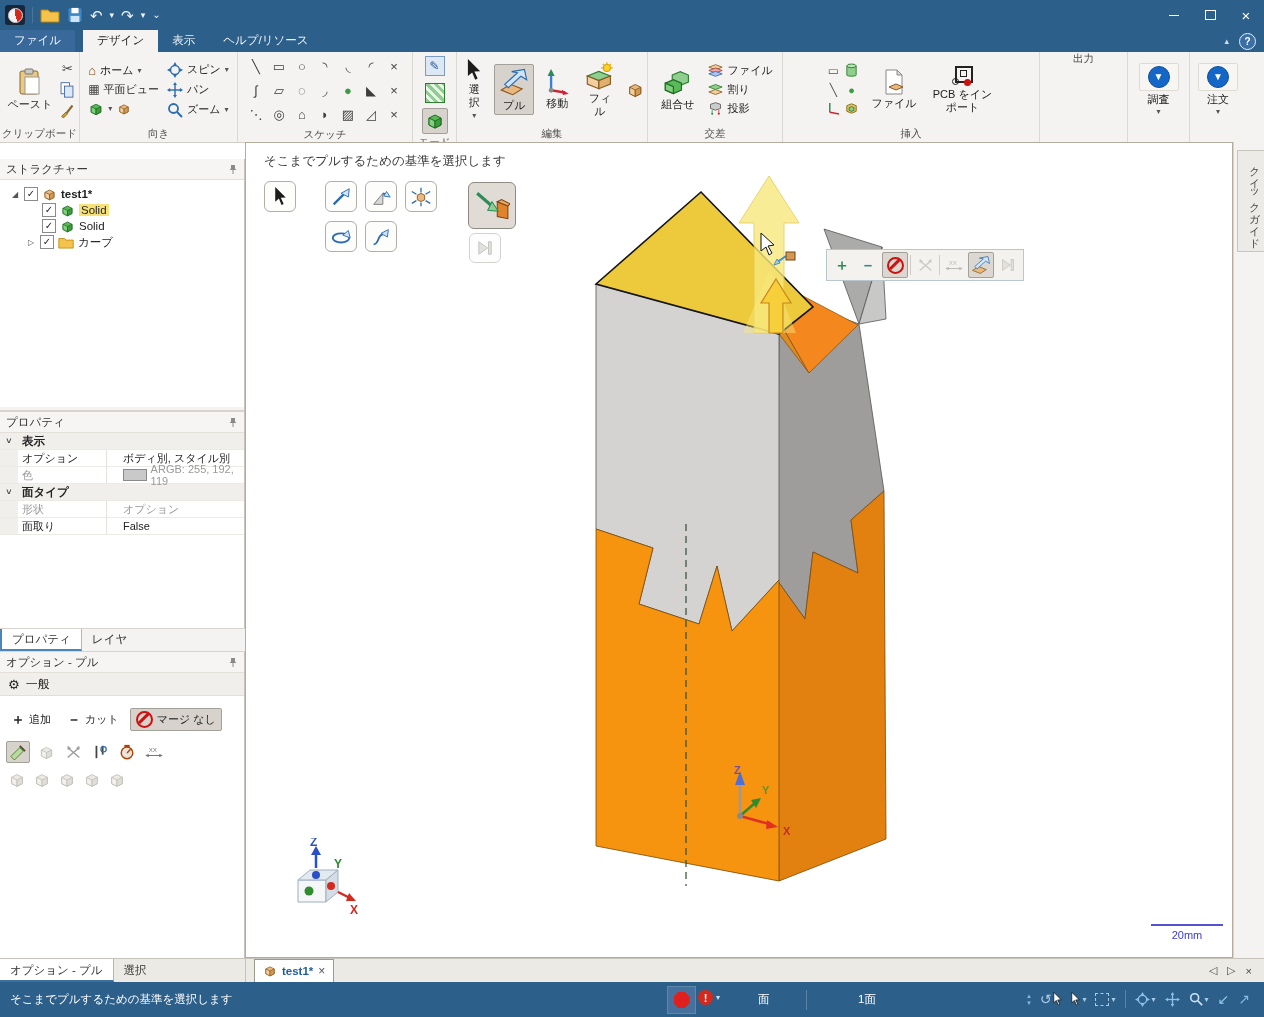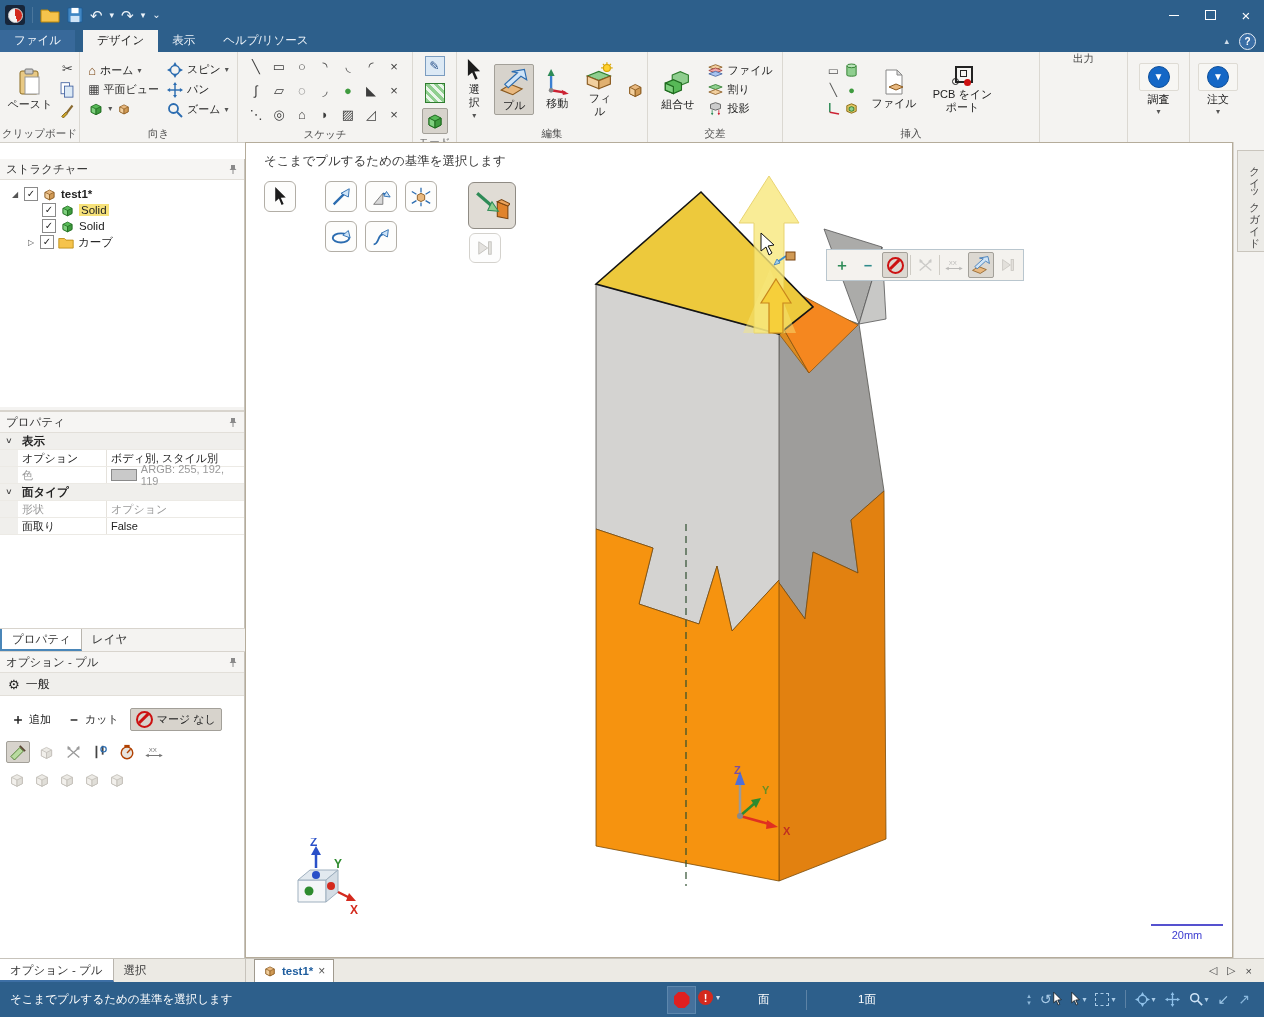--- a/index.html
+++ b/index.html
@@ -57,21 +57,21 @@
   .phead{height:20px;background:#f6f5f3;border-bottom:1px solid #e2dfd9;display:flex;align-items:center;padding:0 6px;font-size:11.5px;color:#333;}
   .phead .pin{margin-left:auto;}
   .treerow{display:flex;align-items:center;height:16px;gap:4px;font-size:11.5px;}
   .cb{width:12px;height:12px;border:1px solid #8a8a8a;background:#fff;display:flex;align-items:center;justify-content:center;font-size:10px;color:#222;line-height:1;}
   .twist{width:10px;font-size:8px;color:#555;text-align:center;}
   .sel-hl{background:#f7e27a;padding:0 2px;}
   .prow{display:flex;height:16px;align-items:center;border-bottom:1px solid #eceae5;background:#fff;font-size:11px;}
   .prow .gut{width:18px;align-self:stretch;background:#f0efec;color:#444;font-size:9px;display:flex;align-items:center;justify-content:center;}
   .prow.sect{background:#f0efec;font-weight:bold;font-size:11.5px;}
   .prow .k{width:84px;padding-left:4px;}
-  .prow .v{flex:1;padding-left:4px;border-left:1px solid #e5e2dc;align-self:stretch;display:flex;align-items:center;gap:4px;}
+  .prow .v{flex:1;padding-left:16px;border-left:1px solid #e5e2dc;align-self:stretch;display:flex;align-items:center;gap:4px;}
   .dim{color:#9a9a9a;}
   .swatch{width:24px;height:10px;background:#c9c9c9;border:1px solid #8a8a8a;}
   .ptabs{position:absolute;left:0;width:245px;height:22px;background:#f4f3f1;border-top:1px solid #d8d4cd;border-bottom:1px solid #d8d4cd;display:flex;align-items:stretch;font-size:11.5px;}
   .ptab{padding:3px 10px;color:#333;}
   .ptab.active{background:#fff;border-right:1px solid #b9b5ae;border-left:2px solid #4a86b8;border-bottom:2px solid #4a86b8;}
   .optbtn{display:flex;align-items:center;gap:4px;font-size:11px;padding:2px 5px;border-radius:2px;}
   .optbtn.pressed{background:#d7d3cc;border:1px solid #a3a099;}
   .sqicon{width:22px;height:20px;display:flex;align-items:center;justify-content:center;border-radius:2px;}
   .sqicon.pressed{background:#d7d3cc;border:1px solid #a3a099;}
   .noentry{width:13px;height:13px;border:2.5px solid #cc1111;border-radius:50%;position:relative;}

